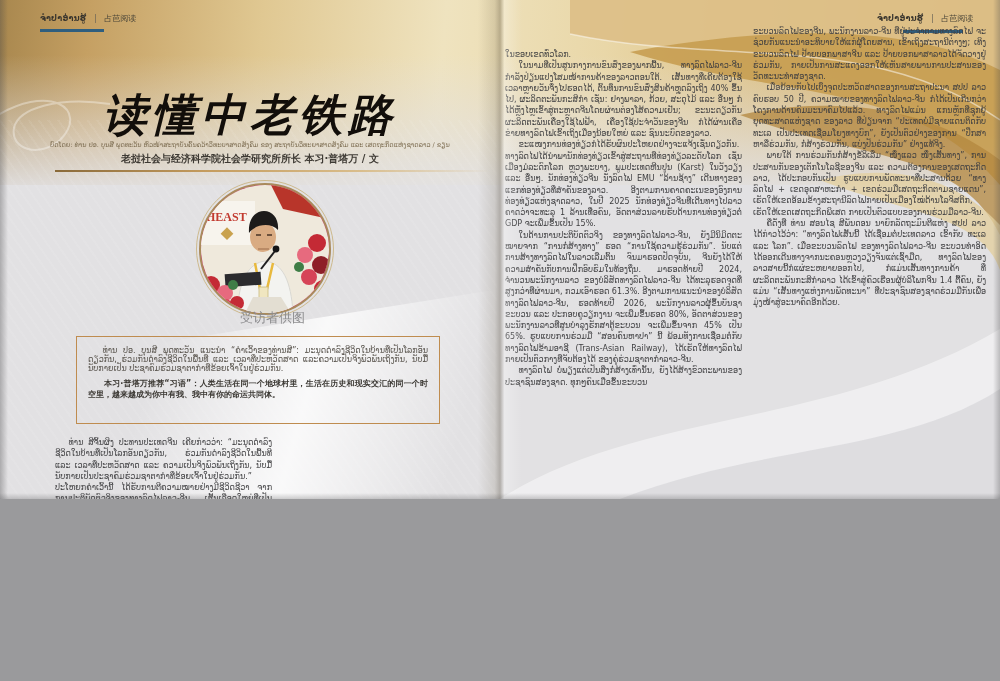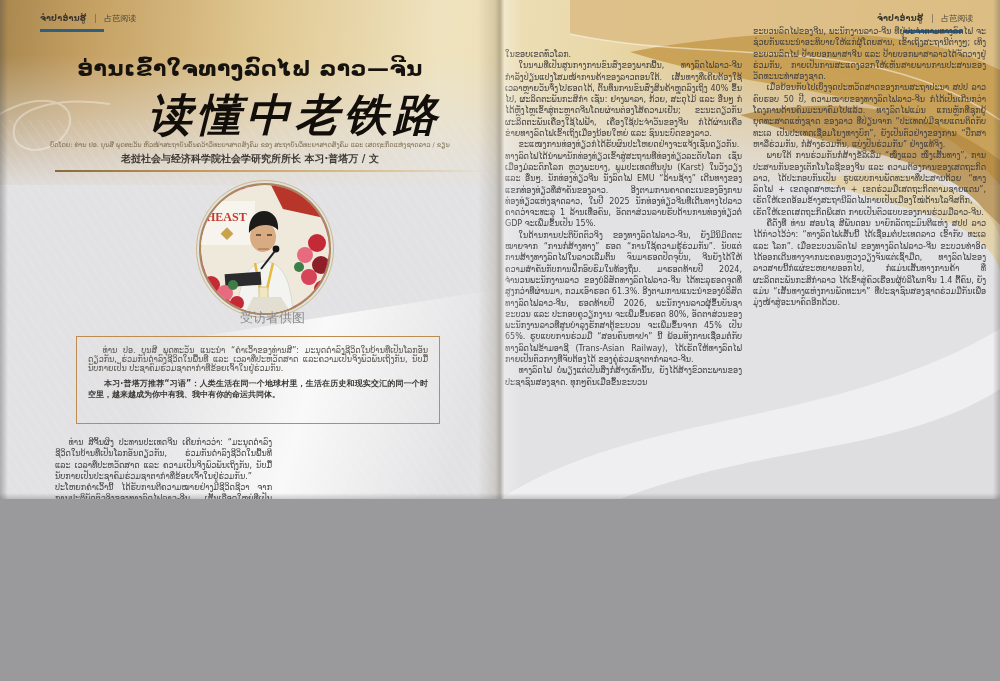--- a/index.html
+++ b/index.html
@@ -33,21 +33,21 @@
   
   .runhead{position:absolute;top:13px;font-size:8px;color:#35322c;white-space:nowrap;}
   .runhead .lao{font-weight:bold;letter-spacing:.3px;}
   .runhead .sep{color:#6b6456;margin:0 5px;}
   .runhead .cn{color:#4a4538;}
   .hbar{position:absolute;height:3px;background:#2f5e7e;}
 
   
   .title-lao{position:absolute;left:58px;top:56px;width:384px;text-align:center;
     font-size:22px;font-weight:bold;color:#16120e;letter-spacing:.5px;}
-  .title-cn{position:absolute;left:58px;top:86px;width:384px;text-align:right;
+  .title-cn{position:absolute;left:58px;top:86px;width:384px;text-align:center;
     font-size:44px;font-weight:900;font-style:italic;color:#120e0a;letter-spacing:5px;}
   .byline-lao{position:absolute;left:50px;top:141px;width:400px;text-align:center;
     font-size:6.5px;color:#7c6c50;}
   .byline-cn{position:absolute;left:50px;top:152px;width:400px;text-align:center;
     font-size:10px;font-weight:bold;color:#3e3a34;}
   .byline-rule{position:absolute;left:55px;top:170px;width:435px;height:2px;
     background:linear-gradient(90deg,#8a6a3a,#c59c5e 35%,#d9bd8b 70%,rgba(217,189,139,0) 100%);}
 
   
   .photo{position:absolute;left:199px;top:183px;width:128px;height:128px;border-radius:50%;
@@ -113,21 +113,20 @@
   </div>
   <div class="hbar" style="left:40px;top:29px;width:64px;"></div>
 
   <div class="runhead" style="left:877px;">
     <span class="lao">ຈຳປາອ່ານຮູ້</span>
     <span class="sep">|</span>
     <span class="cn">占芭阅读</span>
   </div>
   <div class="hbar" style="left:903px;top:30px;width:60px;"></div>
 
-  <div class="title-lao">ອ່ານເຂົ້າໃຈທາງລົດໄຟ ລາວ—ຈີນ</div>
   <div class="title-cn">读懂中老铁路</div>
   <div class="byline-lao">ບົດໂດຍ: ທ່ານ ປອ. ບຸນສີ ພຸດທະວັນ ຫົວໜ້າສະຖາບັນຄົ້ນຄວ້າວິທະຍາສາດສັງຄົມ ຂອງ ສະຖາບັນວິທະຍາສາດສັງຄົມ ແລະ ເສດຖະກິດແຫ່ງຊາດລາວ / ຂຽນ</div>
   <div class="byline-cn">老挝社会与经济科学院社会学研究所所长 本习·普塔万 / 文</div>
   <div class="byline-rule"></div>
 
   <div class="photo">
     <svg width="128" height="128" viewBox="0 0 128 128">
       <rect width="128" height="128" fill="#efe9dc"></rect>
       <path d="M70,0 L128,0 L128,34 L82,24 Z" fill="#b8352a"></path>
       <rect x="0" y="16" width="54" height="44" fill="#f7f4ed"></rect>

